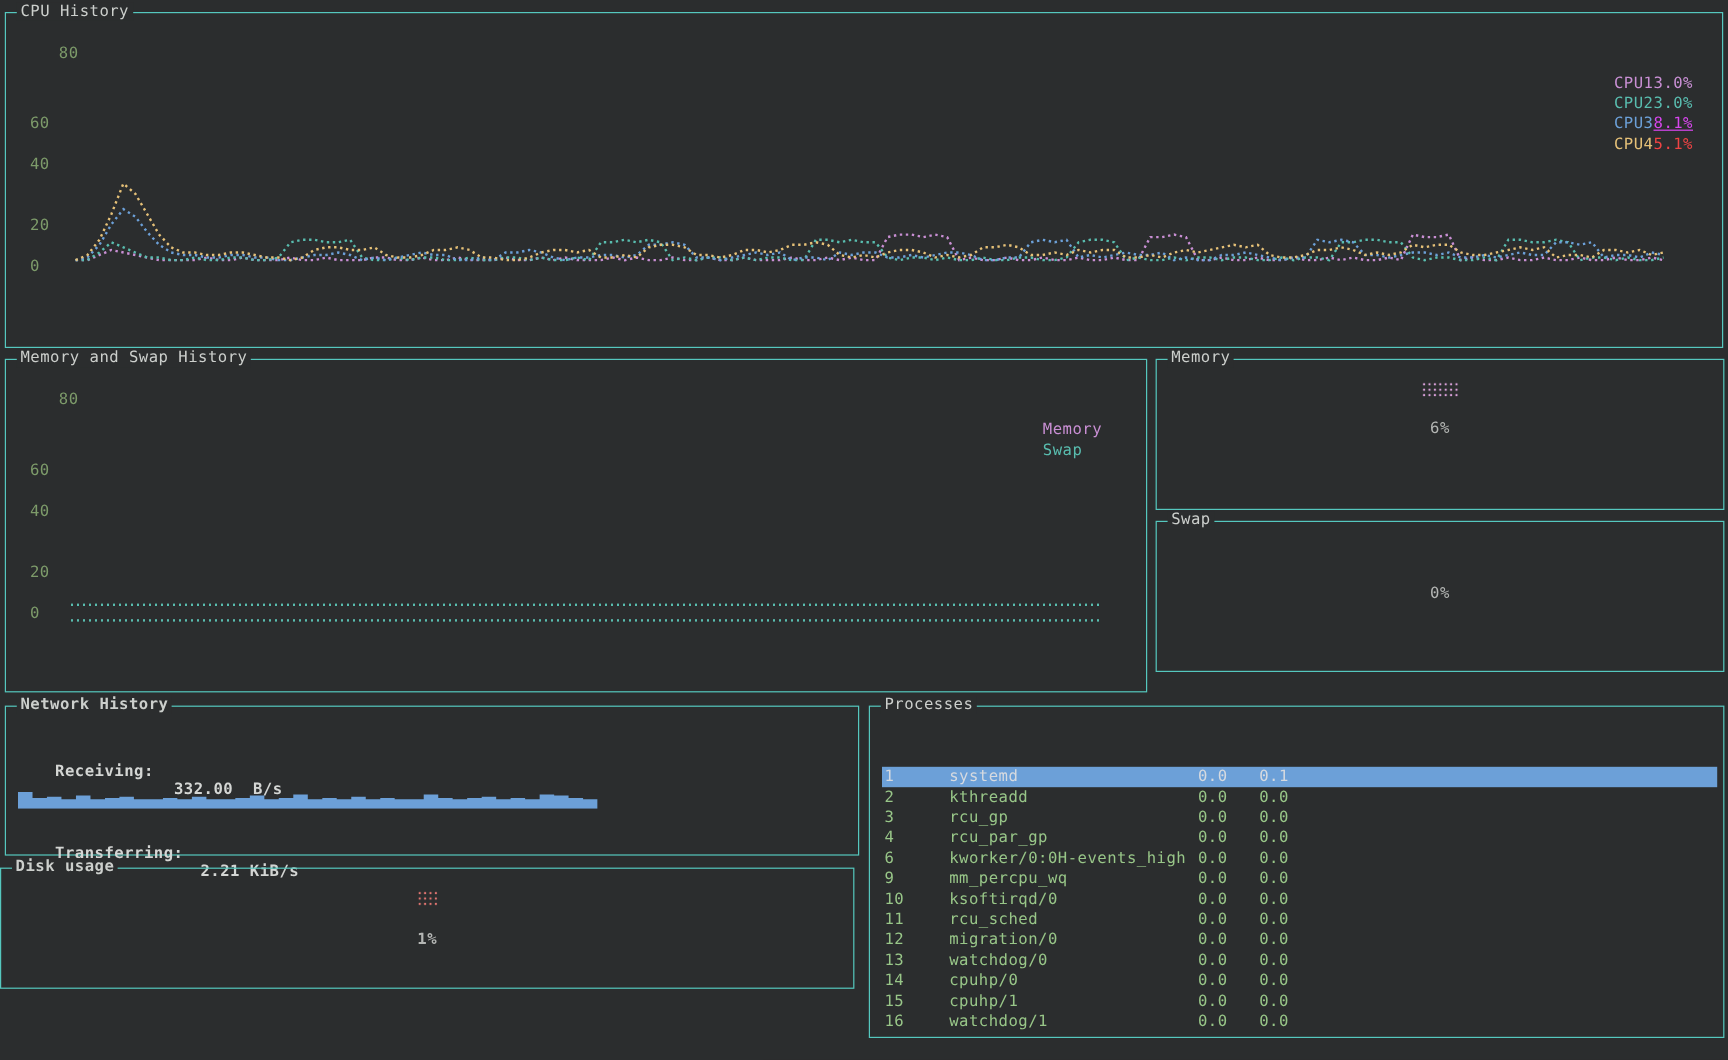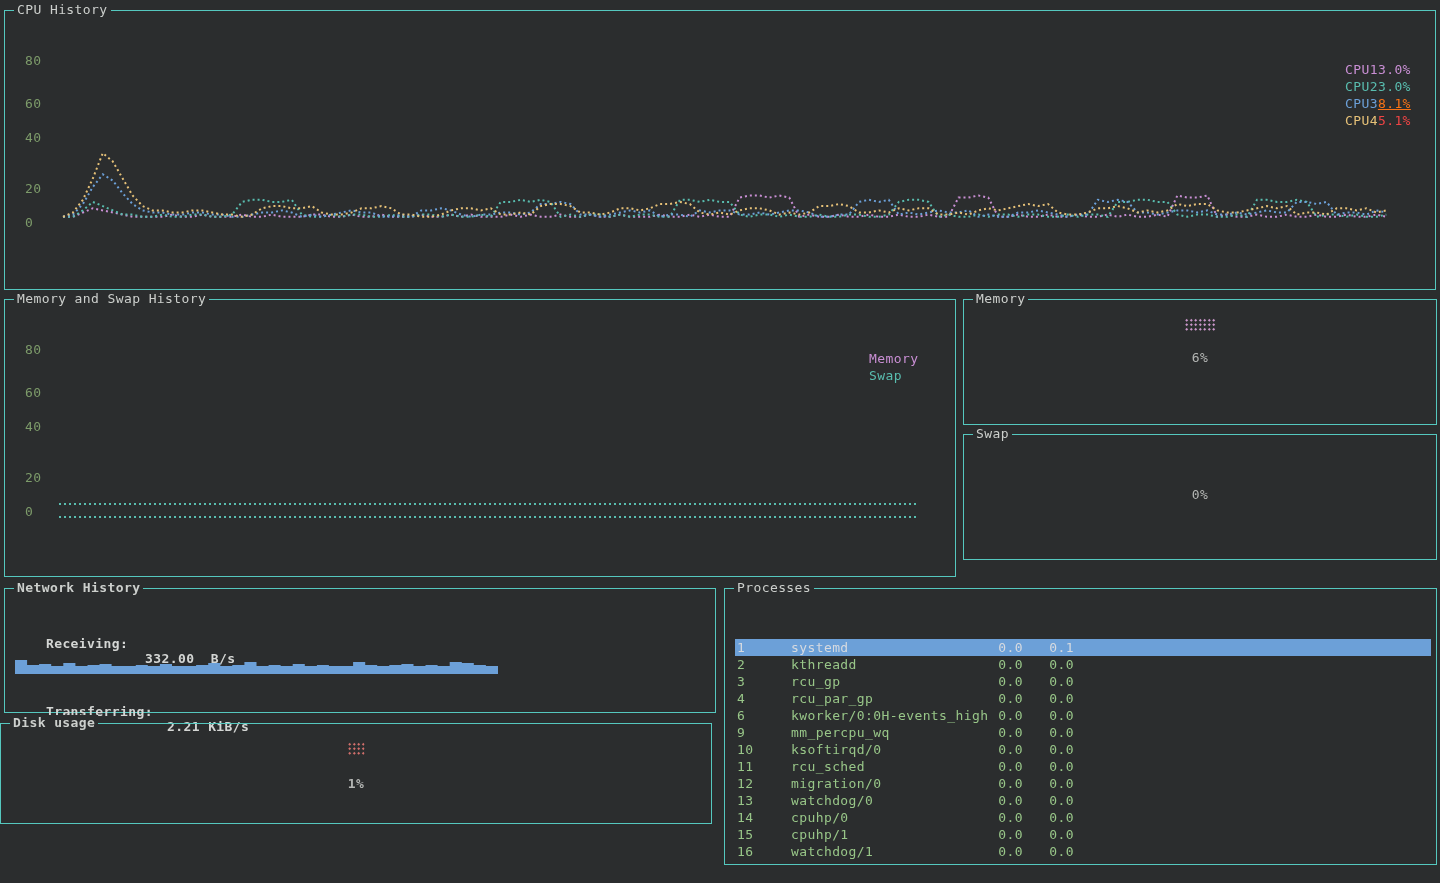--- a/index.html
+++ b/index.html
@@ -13,21 +13,21 @@
     font-family:"DejaVu Sans Mono","Liberation Mono",monospace;
     font-size:13px;letter-spacing:0.4px;color:var(--text);overflow:hidden;
   }
   .panel{position:absolute;border:1px solid var(--border);}
   .panel-title{
     position:absolute;top:-9px;left:9px;background:var(--bg);
     padding:0 3px;color:var(--title);white-space:pre;
   }
   
   .ticks span{position:absolute;left:20px;color:var(--tick);}
-  .ticks span:nth-child(1){top:42px;}
+  .ticks span:nth-child(1){top:26px;margin-left:24px;}
   .ticks span:nth-child(2){top:85px;}
   .ticks span:nth-child(3){top:119px;}
   .ticks span:nth-child(4){top:170px;}
   .ticks span:nth-child(5){top:204px;}
   
   #cpu-panel{left:4px;top:10px;width:1432px;height:280px;padding-left:17px;}
   #cpu-svg{position:absolute;left:50px;top:26px;}
   .cpu-legend{position:absolute;right:30px;top:50px;width:100px;}
   .cpu-legend .legend-row{display:flex;justify-content:space-between;height:17px;line-height:17px;margin-left:40px;}
   
@@ -93,21 +93,21 @@
     <div class="legend-row">
       <span style="color: rgb(201, 143, 212);">CPU1</span>
       <span style="color: rgb(201, 143, 212);">3.0%</span>
     </div>
     <div class="legend-row">
       <span style="color: rgb(89, 189, 175);">CPU2</span>
       <span style="color: rgb(89, 189, 175);">3.0%</span>
     </div>
     <div class="legend-row">
       <span style="color: rgb(108, 160, 216);">CPU3</span>
-      <span style="color: #f97316; text-decoration: underline;">8.1%</span>
+      <span style="color: #d946ef; text-decoration: underline;">8.1%</span>
     </div>
     <div class="legend-row">
       <span style="color: rgb(230, 193, 120);">CPU4</span>
       <span style="color: #ef4444;">5.1%</span>
     </div>
   </div>
 </div>
 
 <div class="panel" id="memswap-panel">
   <span class="panel-title">Memory and Swap History</span>

